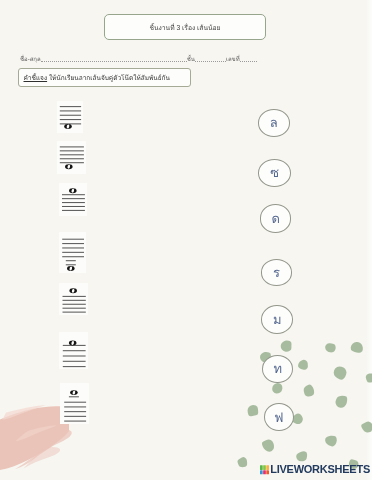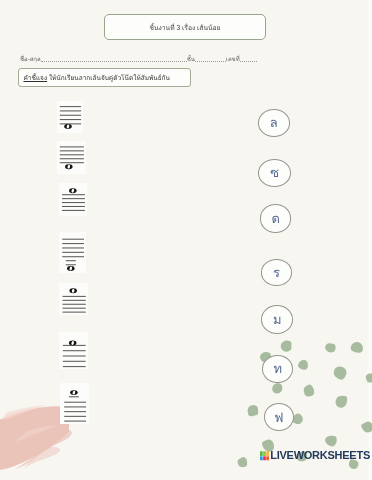--- a/index.html
+++ b/index.html
@@ -14,21 +14,21 @@
   .instr-label{text-decoration:underline;text-underline-offset:1px;}
   .namerow{position:absolute;left:20px;top:54px;width:346px;font-size:6px;color:#5b5b5b;display:flex;align-items:baseline;white-space:nowrap;}
   .nr-label{flex:0 0 auto;}
   .dots{flex:0 0 auto;border-bottom:1px dotted #9a9a9a;position:relative;top:1px;}
   .dots-name{width:146px;}
   .dots-class{width:31px;}
   .dots-num{width:17px;}
   .staff{position:absolute;background:#fcfcfa;}
   .circle{position:absolute;border:0.8px solid #93978b;border-radius:50%;background:#fdfdfb;display:flex;align-items:center;justify-content:center;box-sizing:border-box;}
   .circle span{font-size:13px;color:#556890;line-height:1;}
-  .lw{position:absolute;left:260px;top:450px;display:flex;align-items:flex-end;gap:1.2px;}
+  .lw{position:absolute;left:260px;top:464px;display:flex;align-items:flex-end;gap:1.2px;}
   .lw-icon{display:block;margin-bottom:0.5px;}
   .lw-text{font-size:11px;font-weight:bold;color:#223a5e;letter-spacing:-0.25px;line-height:11px;}
 </style>
 </head>
 <body>
 
 <div class="page">
   <div class="right-edge"></div>
   <svg class="decor" width="372" height="480" viewBox="0 0 372 480">
     <g id="blobs">

